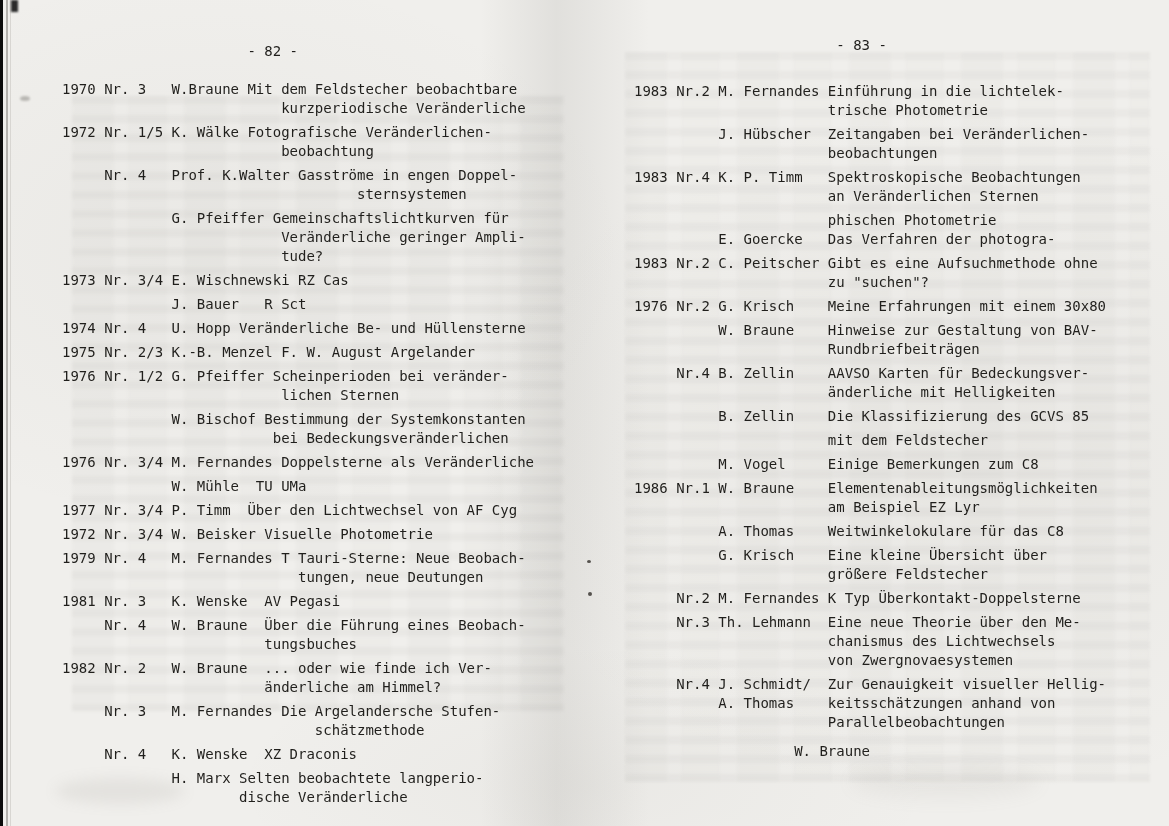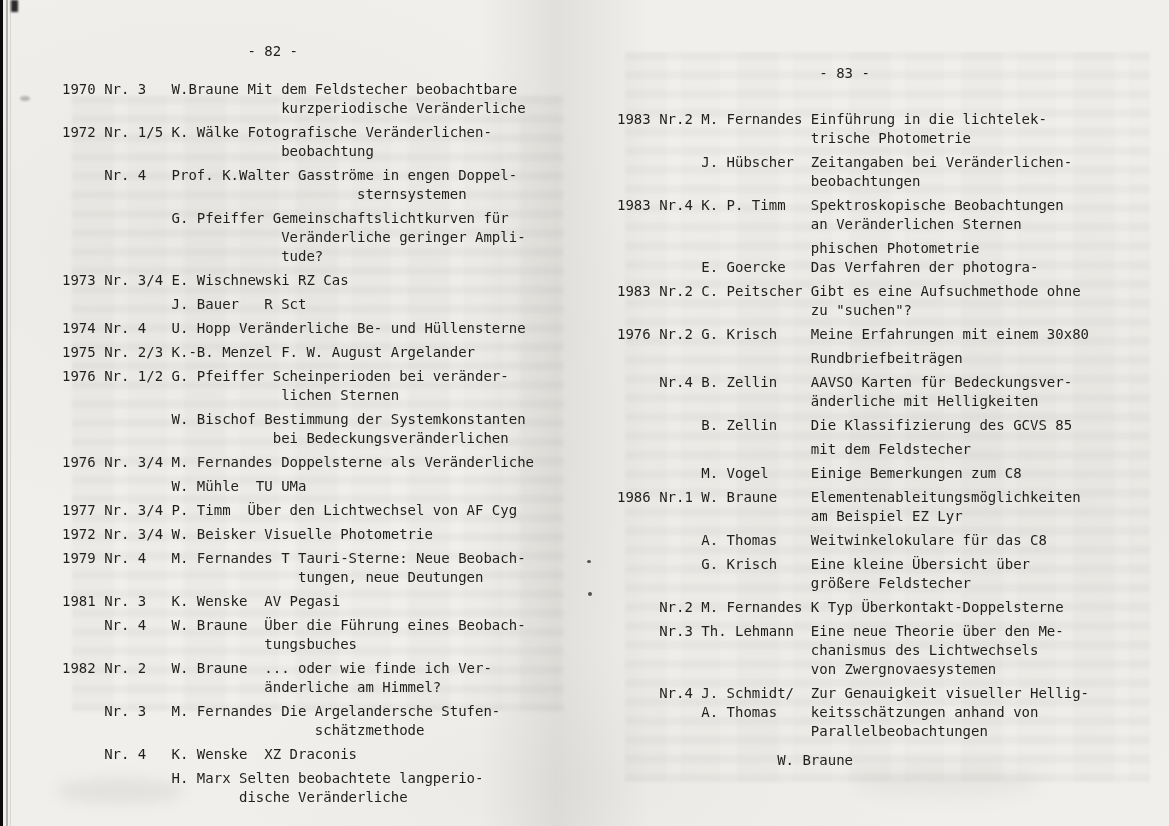--- a/index.html
+++ b/index.html
@@ -36,21 +36,21 @@
   .smudge-b{left:850px;top:765px;width:190px;height:34px;opacity:.08;filter:blur(9px);}
   .speck{position:absolute;background:#55524d;border-radius:50%;}
   .speck-a{left:587px;top:560px;width:4px;height:3px;}
   .speck-b{left:588px;top:592px;width:4px;height:4px;}
   .speck-c{left:20px;top:96px;width:10px;height:5px;opacity:.35;filter:blur(1px);}
   .page{
     position:absolute;color:#201f1c;font-weight:normal;font-size:14px;
     font-family:"DejaVu Sans Mono","Liberation Mono",monospace;
   }
   .page-left{left:62px;top:42px;}
-  .page-right{left:617px;top:36px;margin-top:28px;}
+  .page-right{left:634px;top:36px;}
   .page-header{white-space:pre;height:19px;line-height:19px;}
   .page-left  .page-header{padding-left:22ch;margin-bottom:19px;}
   .page-right .page-header{padding-left:24ch;margin-bottom:27px;}
   .ln{height:19px;line-height:19px;white-space:pre;}
   .ln:empty{height:5px;}
   .signature{margin-top:10px;padding-left:19ch;height:19px;line-height:19px;white-space:pre;}
 </style>
 </head>
 <body>
 
@@ -142,20 +142,21 @@
       <div class="ln">                       an Veränderlichen Sternen</div>
       <div class="ln"></div>
       <div class="ln">                       phischen Photometrie</div>
       <div class="ln">          E. Goercke   Das Verfahren der photogra-</div>
       <div class="ln"></div>
       <div class="ln">1983 Nr.2 C. Peitscher Gibt es eine Aufsuchmethode ohne</div>
       <div class="ln">                       zu "suchen"?</div>
       <div class="ln"></div>
       <div class="ln">1976 Nr.2 G. Krisch    Meine Erfahrungen mit einem 30x80</div>
       <div class="ln"></div>
+      <div class="ln">          W. Braune    Hinweise zur Gestaltung von BAV-</div>
       <div class="ln">                       Rundbriefbeiträgen</div>
       <div class="ln"></div>
       <div class="ln">     Nr.4 B. Zellin    AAVSO Karten für Bedeckungsver-</div>
       <div class="ln">                       änderliche mit Helligkeiten</div>
       <div class="ln"></div>
       <div class="ln">          B. Zellin    Die Klassifizierung des GCVS 85</div>
       <div class="ln"></div>
       <div class="ln">                       mit dem Feldstecher</div>
       <div class="ln"></div>
       <div class="ln">          M. Vogel     Einige Bemerkungen zum C8</div>

